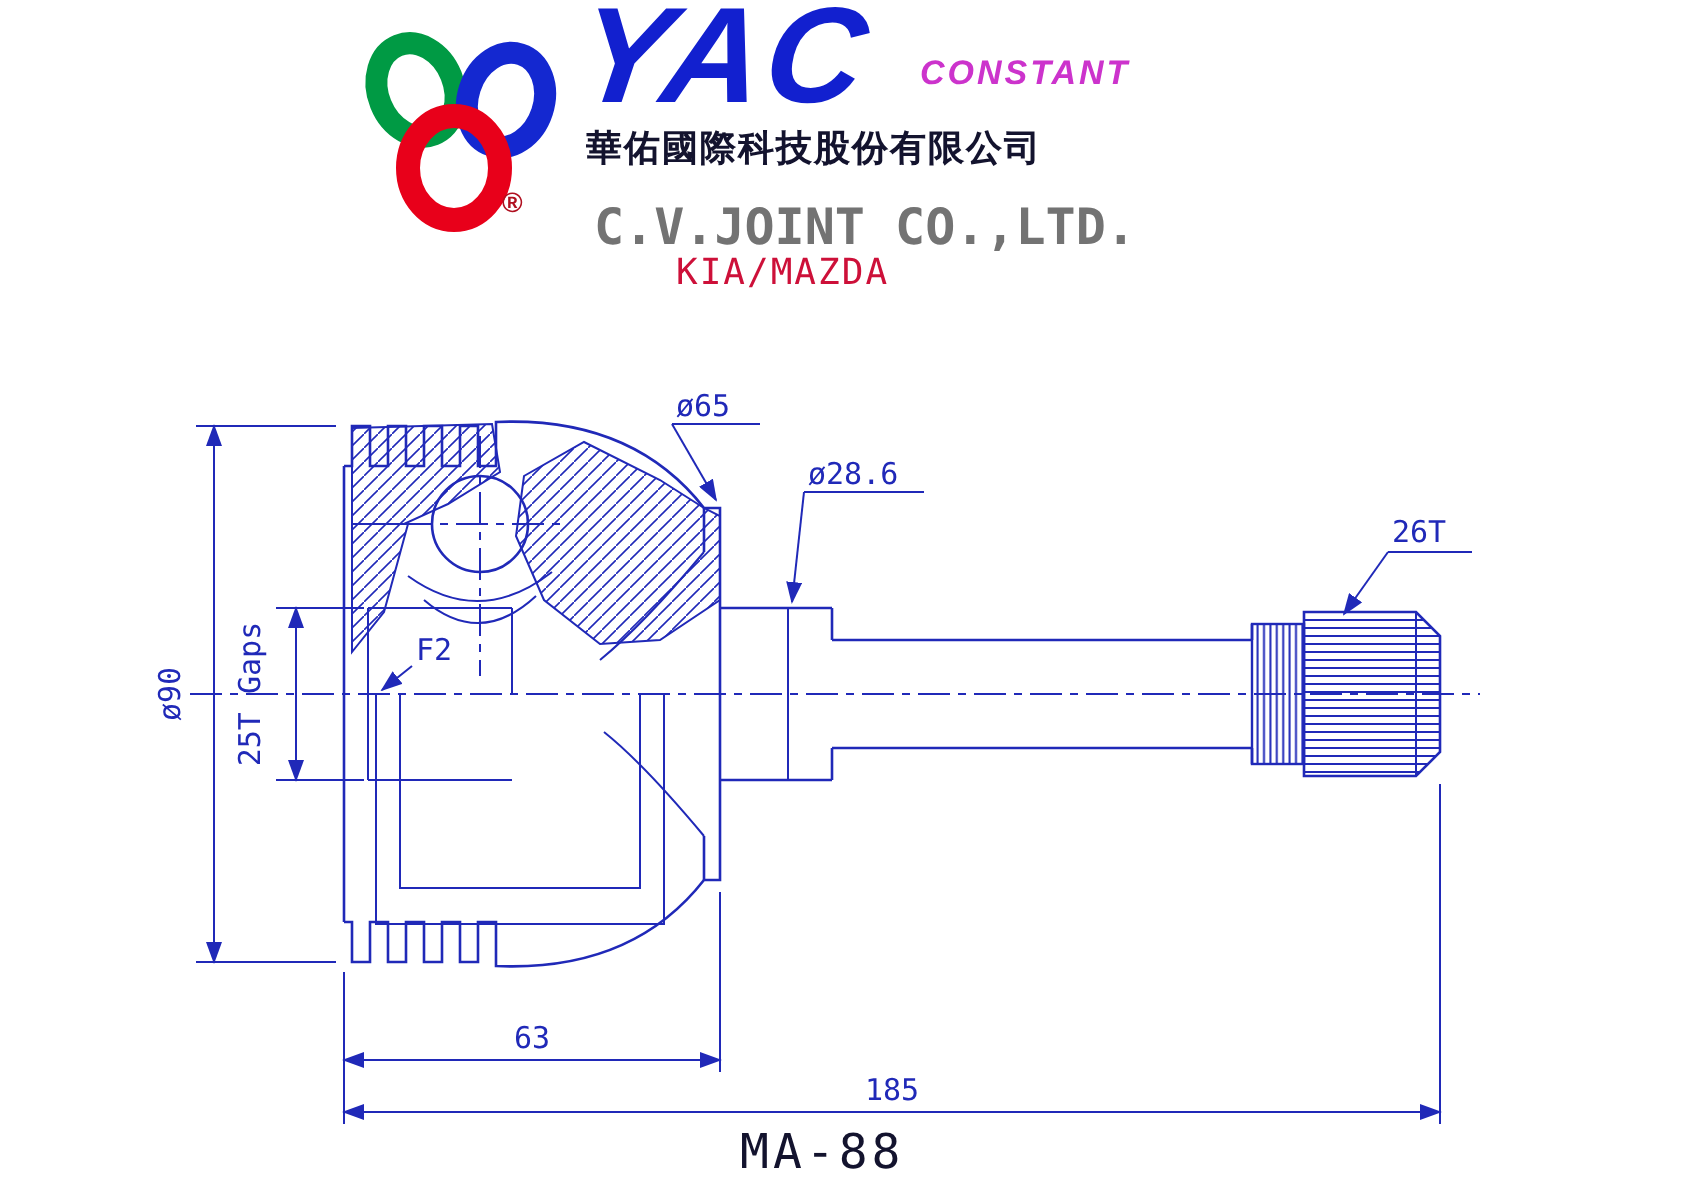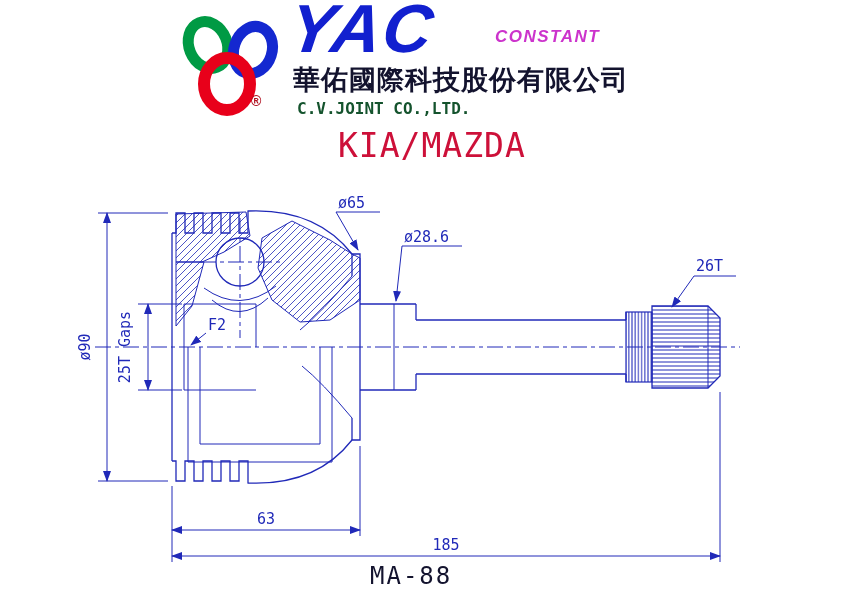--- a/index.html
+++ b/index.html
@@ -10,27 +10,27 @@
   }
   html,body{margin:0;padding:0;background:#fff;}
   #stage{position:relative;width:842px;height:596px;background:var(--background);
          overflow:hidden;font-family:"Liberation Sans",sans-serif;}
   #stage svg{position:absolute;left:0;top:0;}
   .ov{position:absolute;white-space:nowrap;}
   .brand{left:290px;top:-6px;font-size:68px;line-height:1;font-weight:bold;font-style:italic;
          color:var(--brand-blue);letter-spacing:2px;transform:skewX(-8deg);
          font-family:"Liberation Sans",sans-serif;}
   .tag{font-size:17px;font-weight:bold;font-style:italic;color:var(--magenta);
-       letter-spacing:1.5px;font-family:"Liberation Sans",sans-serif;margin-left:35px;}
+       letter-spacing:1.5px;font-family:"Liberation Sans",sans-serif;}
   .tag1{left:460px;top:27px;} .tag2{left:470px;top:45px;}
-  .cn{left:293px;top:62px;font-size:27px;font-weight:bold;color:var(--dark-text);
+  .cn{left:293px;top:62px;font-size:18px;font-weight:bold;color:var(--dark-text);
       letter-spacing:1px;font-family:"DejaVu Serif","Liberation Serif",serif;}
-  .en{left:297px;top:99px;font-size:16px;font-weight:bold;color:#14532d;
+  .en{left:297px;top:99px;font-size:25px;font-weight:bold;color:#737373;
       font-family:"DejaVu Sans Mono","Liberation Mono",monospace;}
-  .app{left:338px;top:126px;font-size:33px;color:var(--red-text);letter-spacing:1px;
+  .app{left:338px;top:126px;font-size:18px;color:var(--red-text);letter-spacing:1px;
        font-family:"DejaVu Sans Mono","Liberation Mono",monospace;}
   .reg{left:251px;top:93px;font-size:14px;font-weight:bold;color:#b01020;}
   .part{left:370px;top:562px;font-size:24px;color:var(--dark-text);letter-spacing:2px;
         font-family:"DejaVu Sans Mono","Liberation Mono",monospace;}
   .ln{fill:none;stroke:var(--line-blue);stroke-width:1.3;}
   .thin{fill:none;stroke:var(--line-blue);stroke-width:1;}
   .ctr{fill:none;stroke:var(--line-blue);stroke-width:1;stroke-dasharray:16 4 4 4;}
   .dim{fill:none;stroke:var(--line-blue);stroke-width:1;}
   .hatchfill{fill:url(#hatch);stroke:var(--line-blue);stroke-width:1;}
   text.dtxt{fill:var(--line-blue);font-family:"DejaVu Sans Mono","Liberation Mono",monospace;

